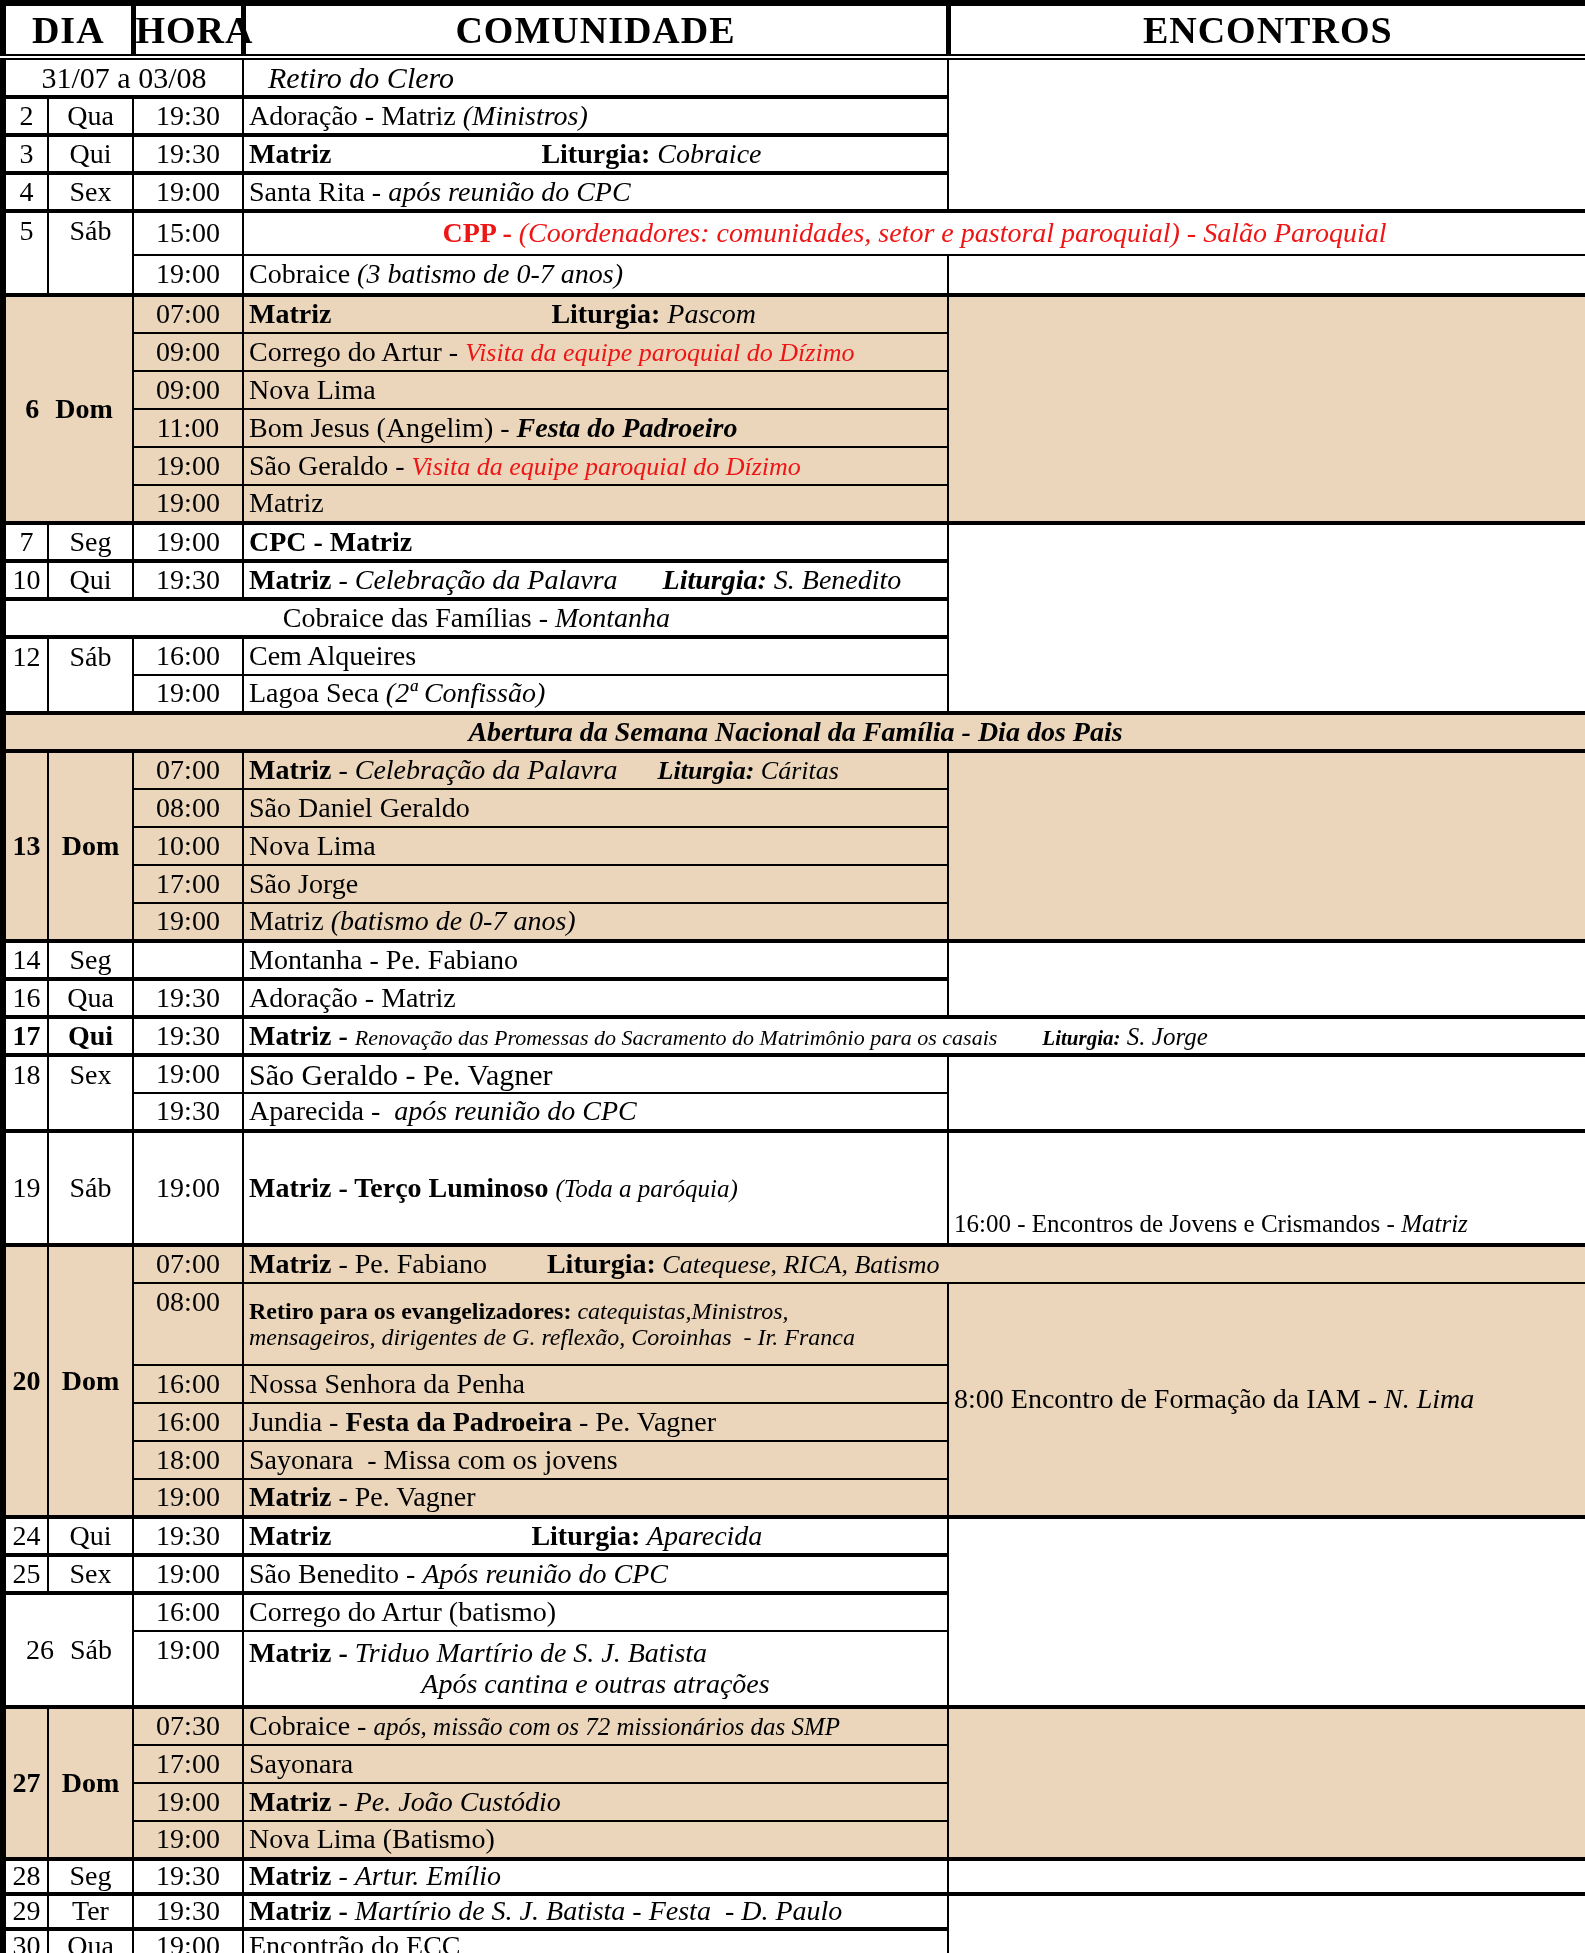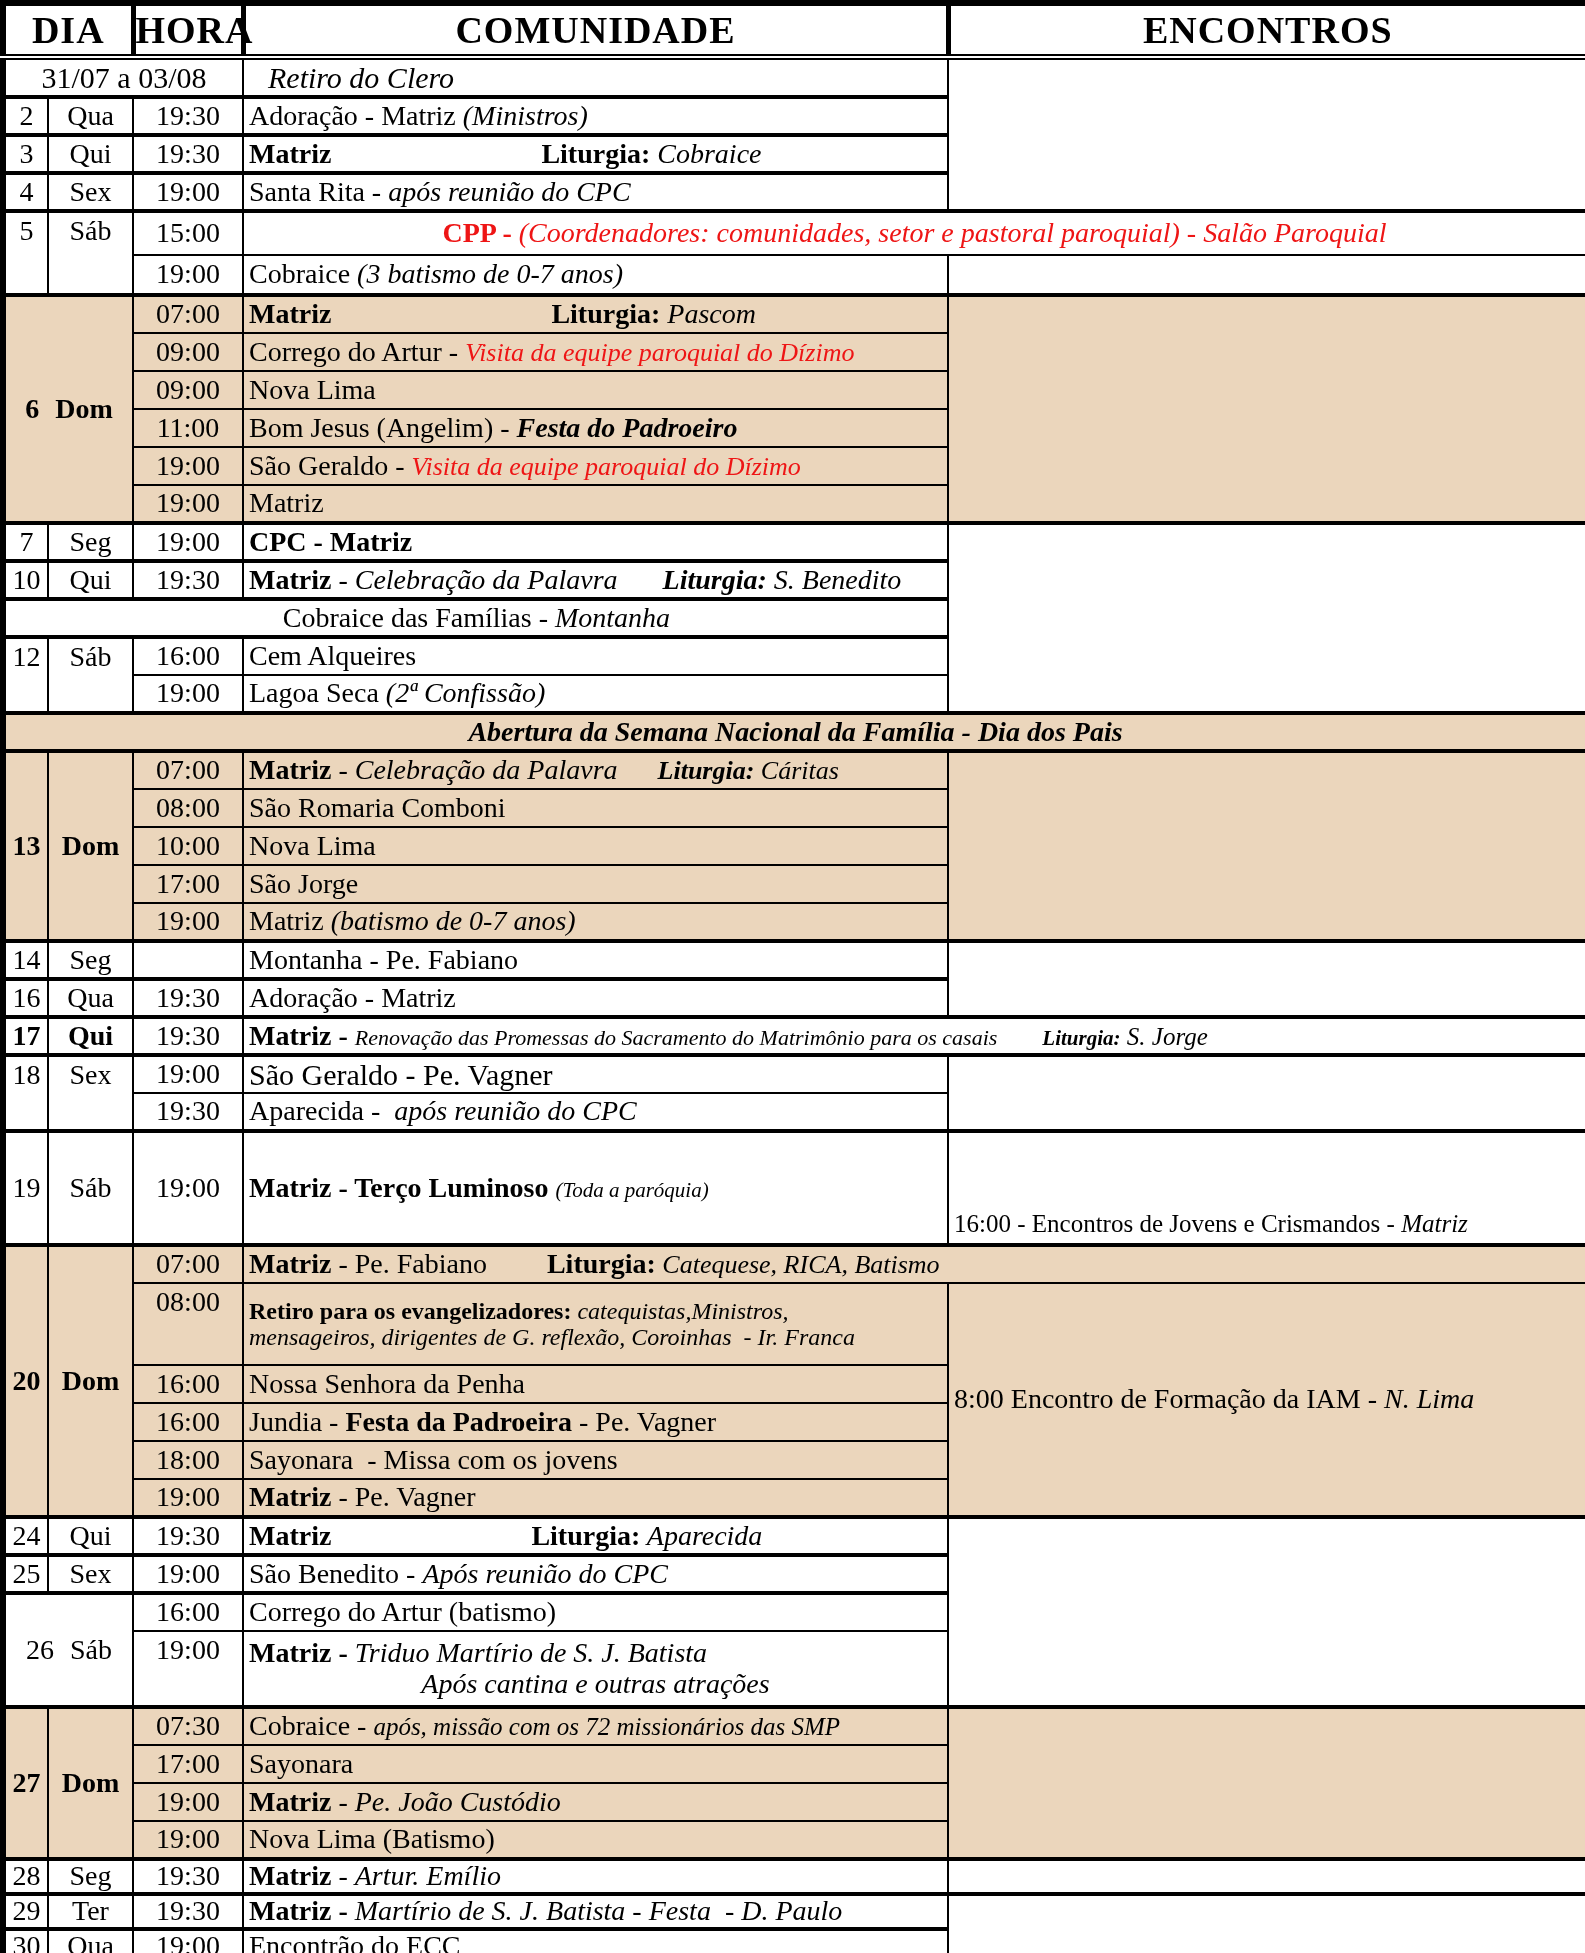--- a/index.html
+++ b/index.html
@@ -253,21 +253,21 @@
         </td>
         <td rowspan="5" class="w-enc bg">
           <div class="ln"></div>
         </td>
       </tr>
       <tr style="height: 38px;">
         <td class="w-h bg">
           <div class="ln"><span class="">08:00</span></div>
         </td>
         <td class="w-com bg">
-          <div class="ln"><span class="">São Romaria Comboni</span></div>
+          <div class="ln"><span class="">São Daniel Geraldo</span></div>
         </td>
       </tr>
       <tr style="height: 38px;">
         <td class="w-h bg">
           <div class="ln"><span class="">10:00</span></div>
         </td>
         <td class="w-com bg">
           <div class="ln"><span class="">Nova Lima</span></div>
         </td>
       </tr>
@@ -361,21 +361,21 @@
         <td class="w-d">
           <div class="ln"><span class="">19</span></div>
         </td>
         <td class="w-wd">
           <div class="ln"><span class="">Sáb</span></div>
         </td>
         <td class="w-h">
           <div class="ln"><span class="">19:00</span></div>
         </td>
         <td class="w-com">
-          <div class="ln"><span class="b">Matriz - Terço Luminoso </span><span class="i" style="font-size: 21px;">(Toda a paróquia)</span></div>
+          <div class="ln"><span class="b">Matriz - Terço Luminoso </span><span class="i" style="font-size: 25px;">(Toda a paróquia)</span></div>
         </td>
         <td class="w-enc va-b" style="font-size: 25px;">
           <div class="ln"><span class="">16:00 - Encontros de Jovens e Crismandos - </span><span class="i">Matriz</span></div>
         </td>
       </tr>
       <tr class="tk" style="height: 38px;">
         <td rowspan="6" class="w-d bg">
           <div class="ln"><span class="b">20</span></div>
         </td>
         <td rowspan="6" class="w-wd bg">

